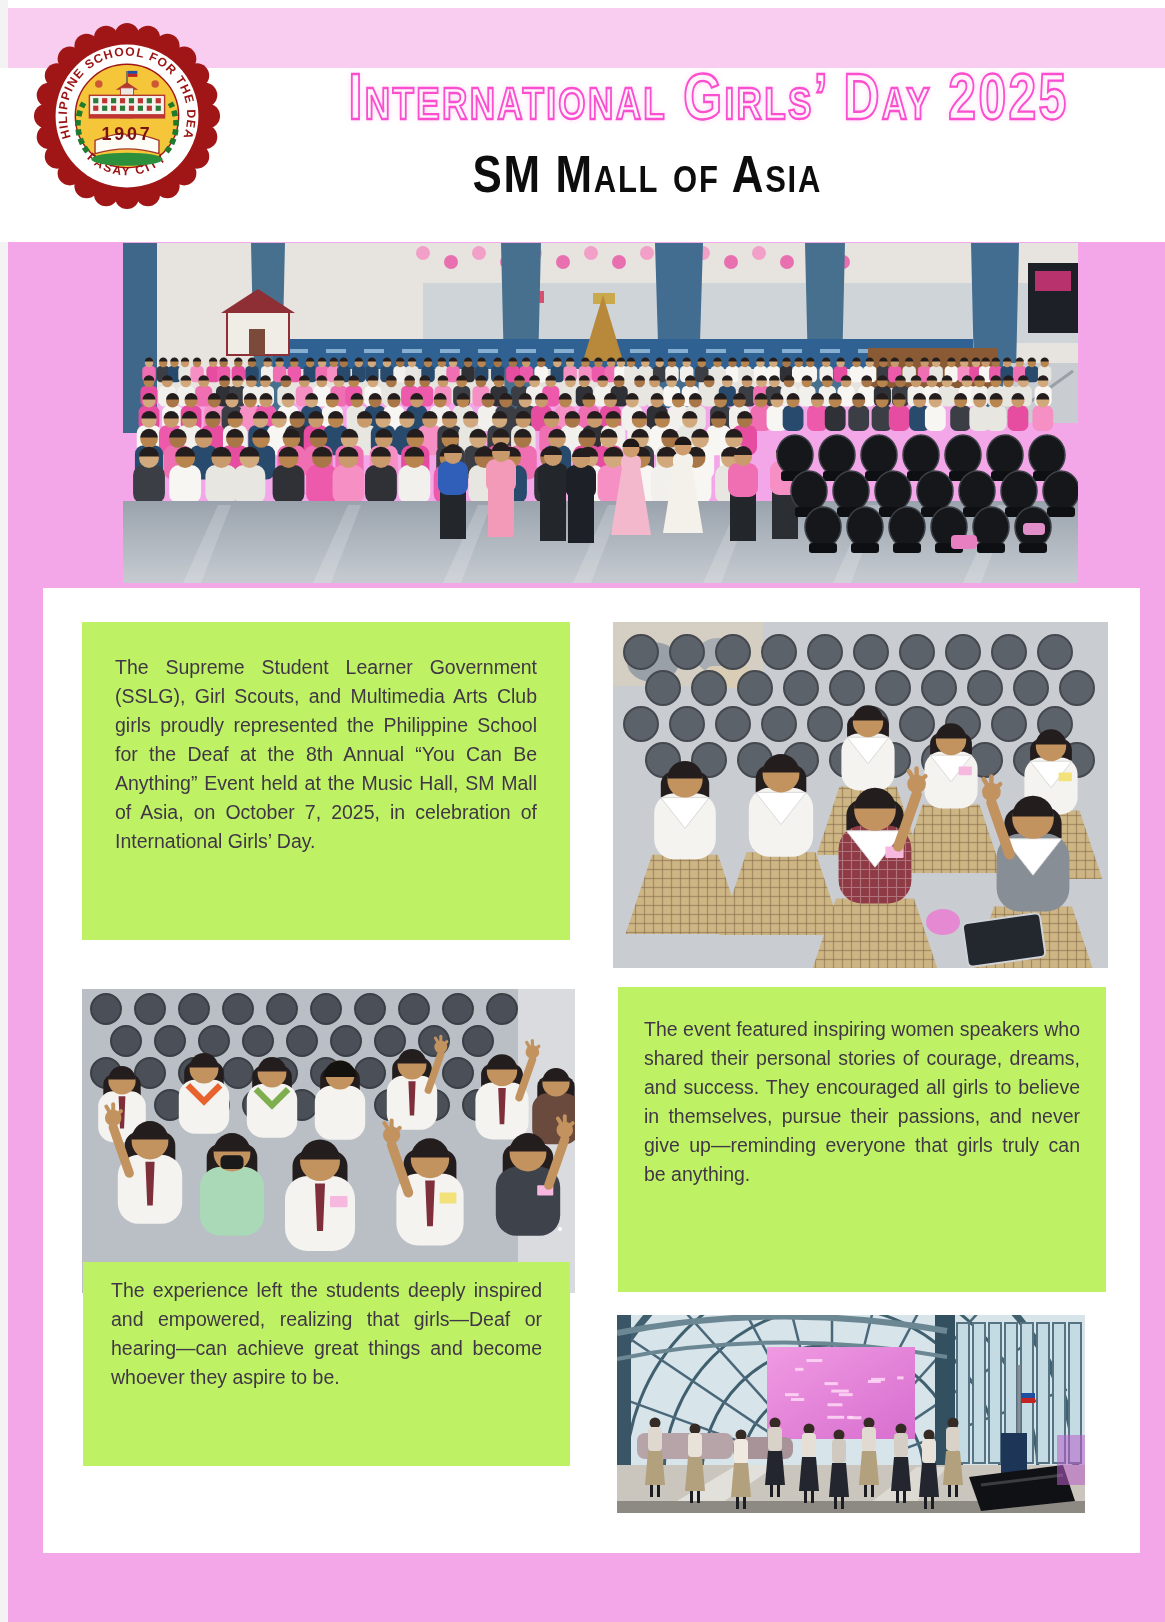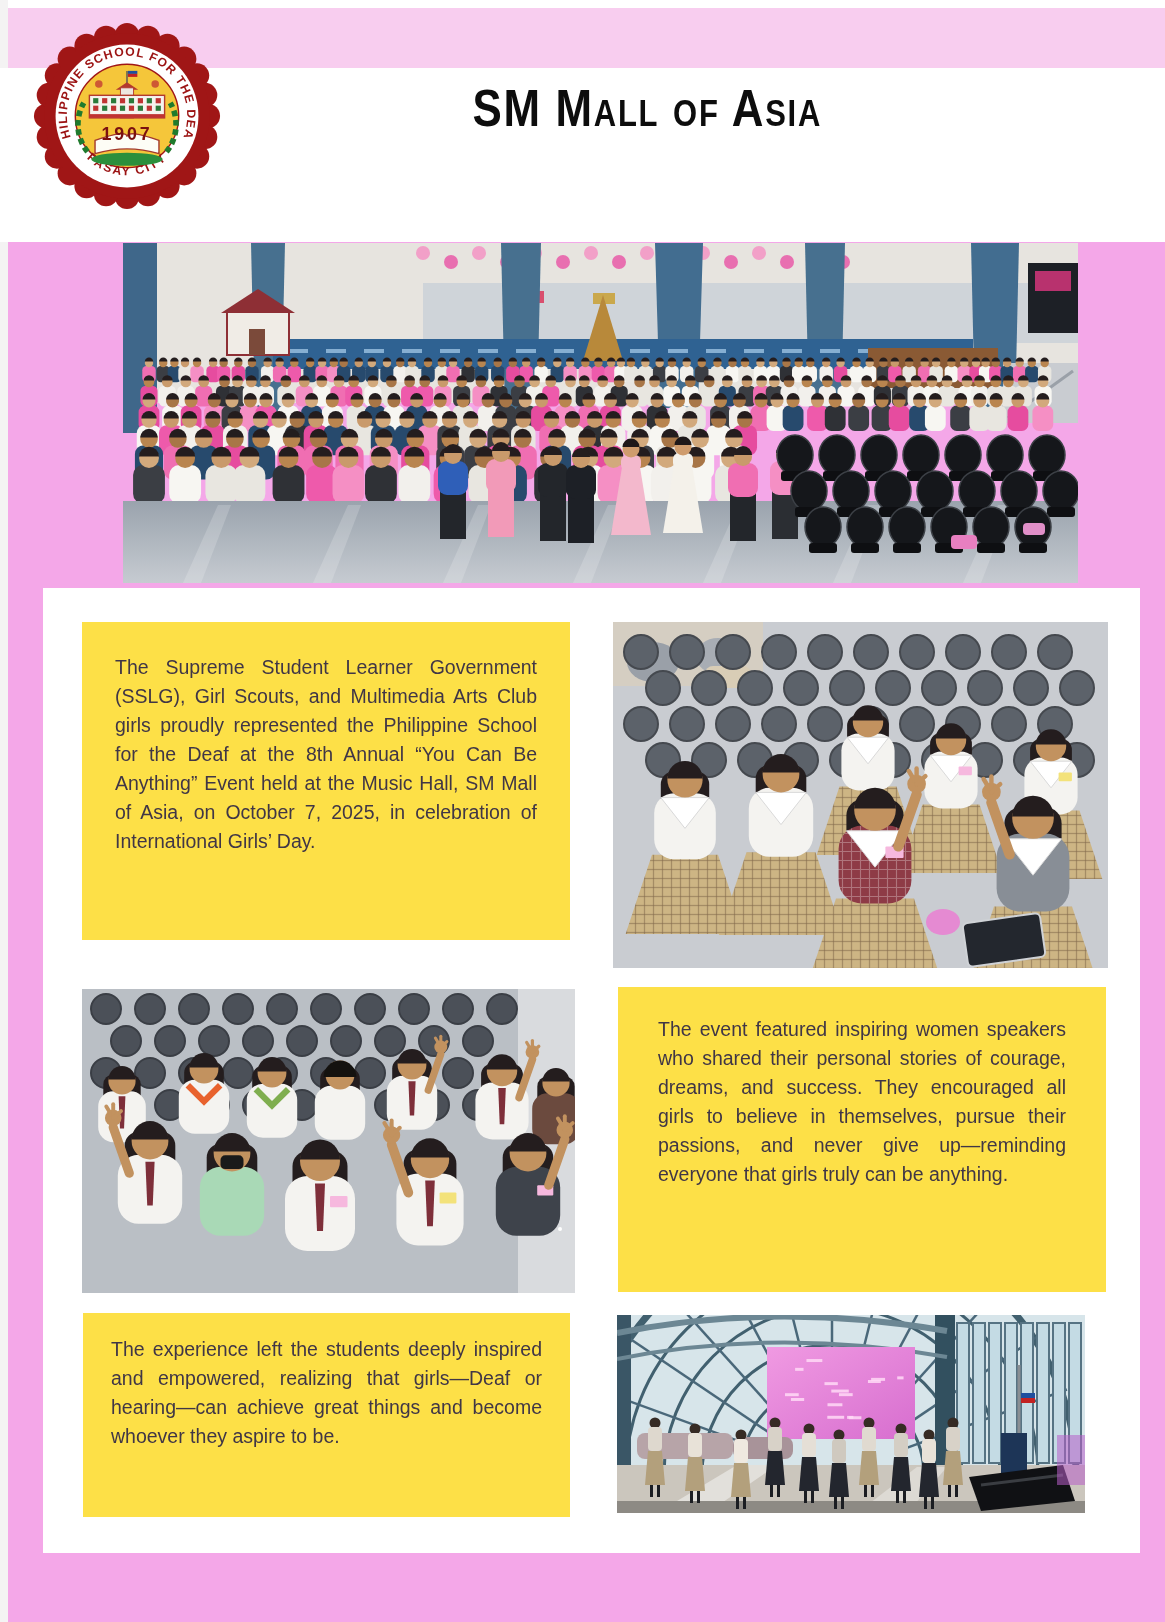--- a/index.html
+++ b/index.html
@@ -15,26 +15,26 @@
          font-weight:700;font-variant:small-caps;font-size:64px;line-height:66px;letter-spacing:3px;
          color:#fff6fd;-webkit-text-stroke:2.3px #fb4fd0;
          text-shadow:0 0 9px #fcd0f1, 0 1px 0 #f9a9e2;}
   .subtitle{margin-top:18px;}
   .subtitle span{display:inline-block;white-space:nowrap;transform:scaleX(.86);transform-origin:50% 50%;
          font-weight:700;font-variant:small-caps;font-size:51px;line-height:54px;letter-spacing:2px;color:#0d0d0d;}
   .photo{position:absolute;overflow:hidden;}
   .photo svg{display:block;width:100%;height:100%;}
   .hero{left:123px;top:243px;width:955px;height:340px;}
   .card{position:absolute;left:43px;top:588px;width:1097px;height:965px;background:#ffffff;}
-  .tb{position:absolute;background:#fde047;color:#403646;font-size:19.5px;line-height:29px;
+  .tb{position:absolute;background:#bef264;color:#403646;font-size:19.5px;line-height:29px;
       text-align:justify;box-sizing:border-box;}
   .tb p{margin:0;}
   #tb1{left:82px;top:622px;width:488px;height:318px;padding:31px 33px;}
-  #tb2{left:618px;top:987px;width:488px;height:305px;padding:28px 40px;}
-  #tb3{left:83px;top:1313px;width:487px;height:204px;padding:22px 28px;}
+  #tb2{left:618px;top:987px;width:488px;height:305px;padding:28px 26px;}
+  #tb3{left:83px;top:1262px;width:487px;height:204px;padding:14px 28px;}
   #photo2{left:613px;top:622px;width:495px;height:346px;}
   #photo3{left:82px;top:989px;width:493px;height:304px;}
   #photo4{left:617px;top:1315px;width:468px;height:198px;}
 </style>
 </head>
 <body>
 
 <div class="page">
   <div class="edge-left"></div>
   <div class="pink-bg"></div>
@@ -112,20 +112,21 @@
           <rect x="121" y="89" width="5.5" height="5.5" fill="#c03333"></rect>
           <rect x="130.5" y="89" width="5.5" height="5.5" fill="#2a7a3a"></rect>
         </g>
       <rect x="60" y="98" width="80" height="4" fill="#c03333"></rect>
       <path d="M 66 126 Q 100 114 100 122 Q 100 114 134 126 L 134 140 Q 100 130 66 140 Z" fill="#fdfdf6" stroke="#a33a2e" stroke-width="1.5"></path>
       <text x="100" y="125" text-anchor="middle" font-size="19" font-weight="bold" fill="#7a1010" letter-spacing="3">1907</text>
     </svg>
   </div>
 
   <div class="titles">
+    <div><span class="title">International Girls’ Day 2025</span></div>
     <div class="subtitle"><span>SM Mall of Asia</span></div>
   </div>
 
   <div class="photo hero" role="img" aria-label="Large group photo of students, teachers and guest speakers gathered at the Music Hall, SM Mall of Asia">
     <svg viewBox="0 0 955 340" preserveAspectRatio="none">
       <defs>
         <linearGradient id="floorG" x1="0" y1="0" x2="0" y2="1">
           <stop offset="0" stop-color="#9aa3ad"></stop>
             <stop offset="1" stop-color="#c6cbd1"></stop>
         </linearGradient>

